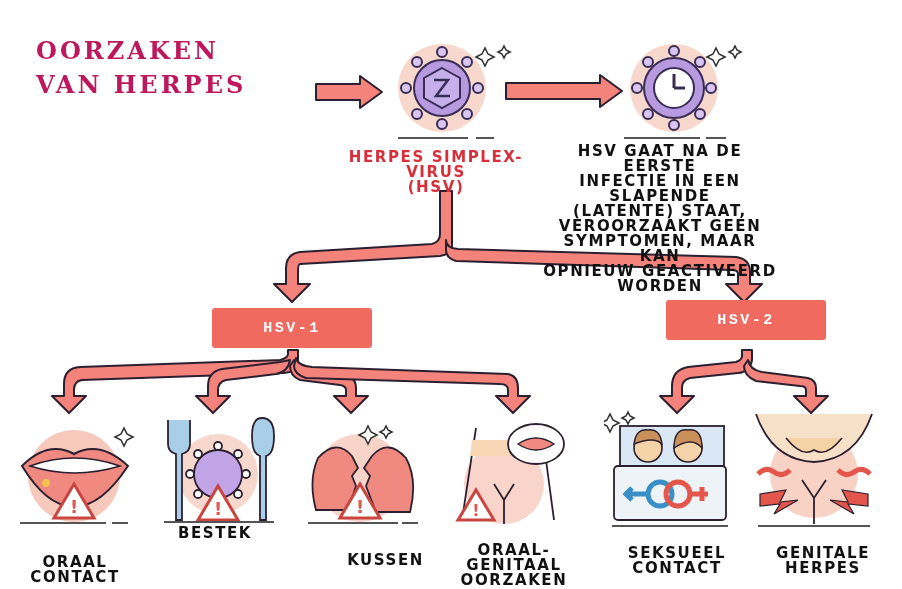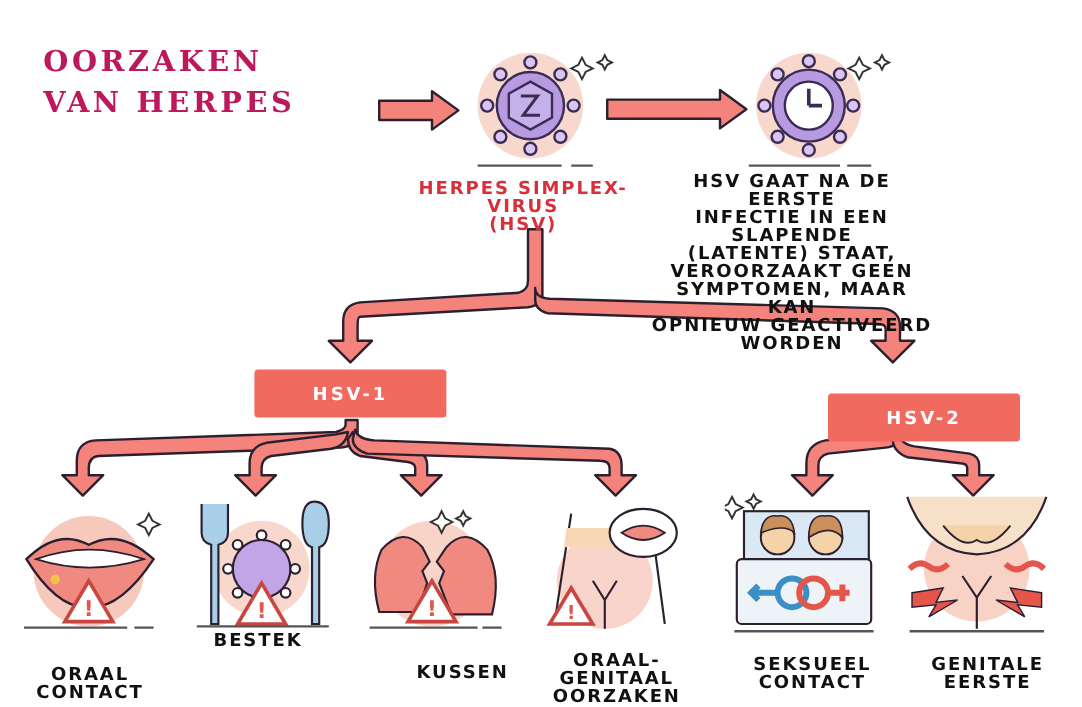--- a/index.html
+++ b/index.html
@@ -12,21 +12,21 @@
   }
   svg.flow { position: absolute; left: 0; top: 0; }
   .caption {
     position: absolute; text-align: center; font-size: 15px; line-height: 15px;
     letter-spacing: 1.6px; color: #111; font-weight: 600; white-space: pre-line;
   }
   .caption.red { color: #d8303a; }
   .hsv-box {
     position: absolute; width: 160px; height: 40px; background: #f16a60; border-radius: 3px;
     color: #fff; font-size: 15px; letter-spacing: 2.5px; font-weight: 600;
-    display: flex; align-items: center; justify-content: center;
+    display: flex; align-items: center; justify-content: center; font-family: Liberation Mono, monospace;
   }
   .icon { position: absolute; }
 </style>
 </head>
 <body>
 
 <div class="abs title">OORZAKEN
 VAN HERPES</div>
 
 <svg class="flow" width="902" height="589">
@@ -100,21 +100,21 @@
 (HSV)</div>
 <div class="caption" style="left:540px;top:144px;width:240px;">HSV GAAT NA DE EERSTE
 INFECTIE IN EEN SLAPENDE
 (LATENTE) STAAT,
 VEROORZAAKT GEEN
 SYMPTOMEN, MAAR KAN
 OPNIEUW GEACTIVEERD
 WORDEN</div>
 
 <div class="hsv-box" style="left:212px;top:308px;">HSV-1</div>
-<div class="hsv-box" style="left:666px;top:328px;margin-left:24px;">HSV-2</div>
+<div class="hsv-box" style="left:666px;top:300px;">HSV-2</div>
 
 <svg class="icon" style="left:18px;top:420px" width="120" height="110" viewBox="0 0 120 110">
   <circle cx="56" cy="56" r="46" fill="#f7c9bc"></circle>
   <path d="M4,46 Q30,20 56,34 Q82,20 110,46 Q82,88 56,86 Q30,88 4,46 Z" fill="#f08a80" stroke="#2c2030" stroke-width="2"></path>
   <path d="M12,46 Q56,30 102,46 Q56,60 12,46 Z" fill="#fff" stroke="#2c2030" stroke-width="1.5"></path>
   <circle cx="28" cy="63" r="4" fill="#f2c14e"></circle>
   <path d="M56,64 L76,98 L36,98 Z" fill="#fff" stroke="#c9453f" stroke-width="3"></path>
   <text x="56" y="93" font-size="18" text-anchor="middle" fill="#e0574f" font-weight="bold">!</text>
   <path d="M106,8 l3,6 l6,3 l-6,3 l-3,6 l-3,-6 l-6,-3 l6,-3 z" fill="#fff" stroke="#333" stroke-width="1.6"></path>
   <line x1="2" y1="103" x2="88" y2="103" stroke="#555" stroke-width="2"></line>
@@ -195,13 +195,13 @@
 
 <div class="caption" style="left:10px;top:555px;width:130px;">ORAAL
 CONTACT</div>
 <div class="caption" style="left:150px;top:526px;width:130px;">BESTEK</div>
 <div class="caption" style="left:294px;top:553px;width:130px;text-align:right;">KUSSEN</div>
 <div class="caption" style="left:434px;top:543px;width:160px;">ORAAL-GENITAAL
 OORZAKEN</div>
 <div class="caption" style="left:612px;top:546px;width:130px;">SEKSUEEL
 CONTACT</div>
 <div class="caption" style="left:758px;top:546px;width:130px;">GENITALE
-EERSTE</div>
+HERPES</div>
 
 </body></html>

